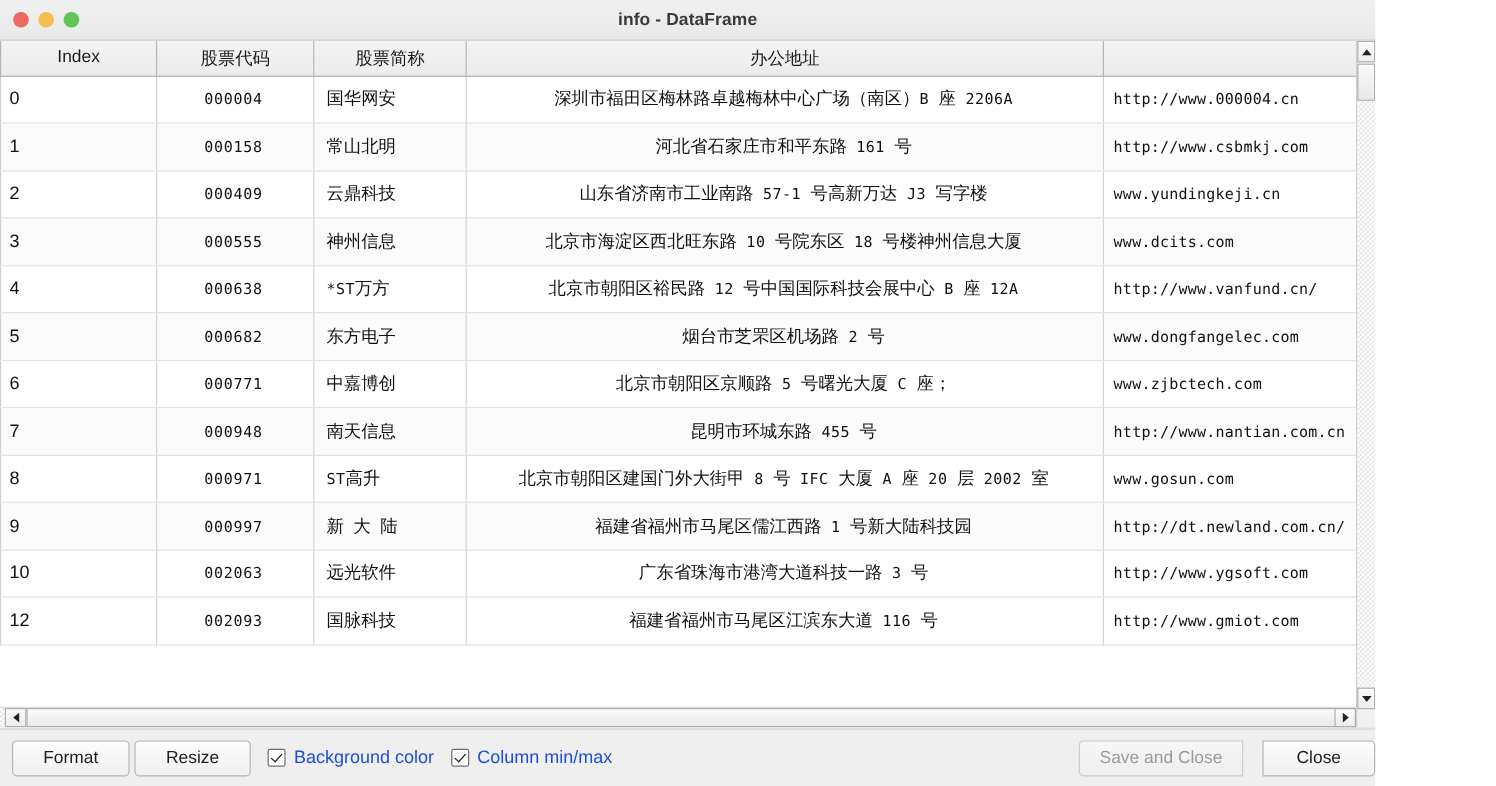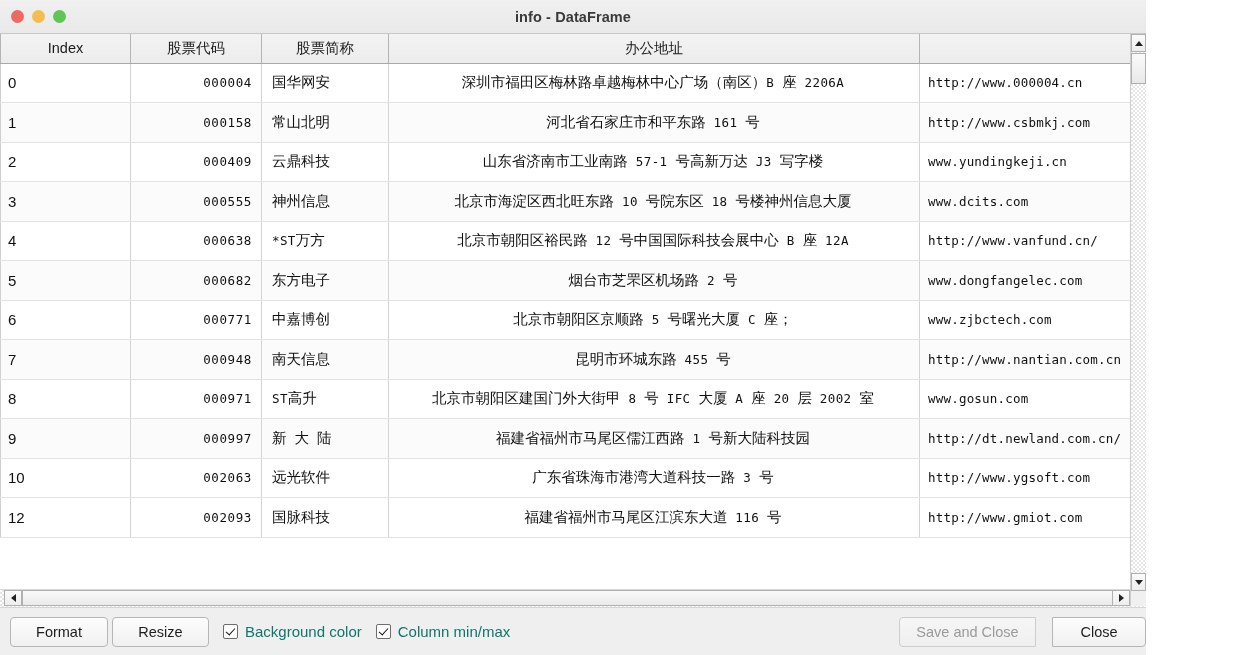--- a/index.html
+++ b/index.html
@@ -119,21 +119,21 @@
   table.df tr td:first-child { border-left: 1px solid #d0d0d0; }
   table.df td.c-index {
     font-size: 15px;
     color: #101010;
     text-align: left;
     padding-left: 7px;
   }
   table.df td.c-code {
     font-family: "DejaVu Sans Mono", "Liberation Mono", monospace;
     font-size: 12.5px;
-    text-align: right;
+    text-align: center;
     padding-left: 6px;
     letter-spacing: 0.6px;
   }
   table.df td.c-name {
     font-size: 14.5px;
     text-align: left;
     padding-left: 10px;
   }
   table.df td.c-addr {
     font-size: 14.5px;
@@ -315,21 +315,21 @@
     left: 4px;
     top: 0.5px;
     width: 4px;
     height: 8px;
     border: solid #141414;
     border-width: 0 1.7px 1.7px 0;
     transform: rotate(42deg);
   }
   .chk-label {
     font-size: 15px;
-    color: #0f766e;
+    color: #1d4ed8;
     white-space: nowrap;
   }
   #right-buttons {
     position: absolute;
     right: 0;
     display: flex;
     align-items: center;
     gap: 0px;
     text-align: right;
   }

